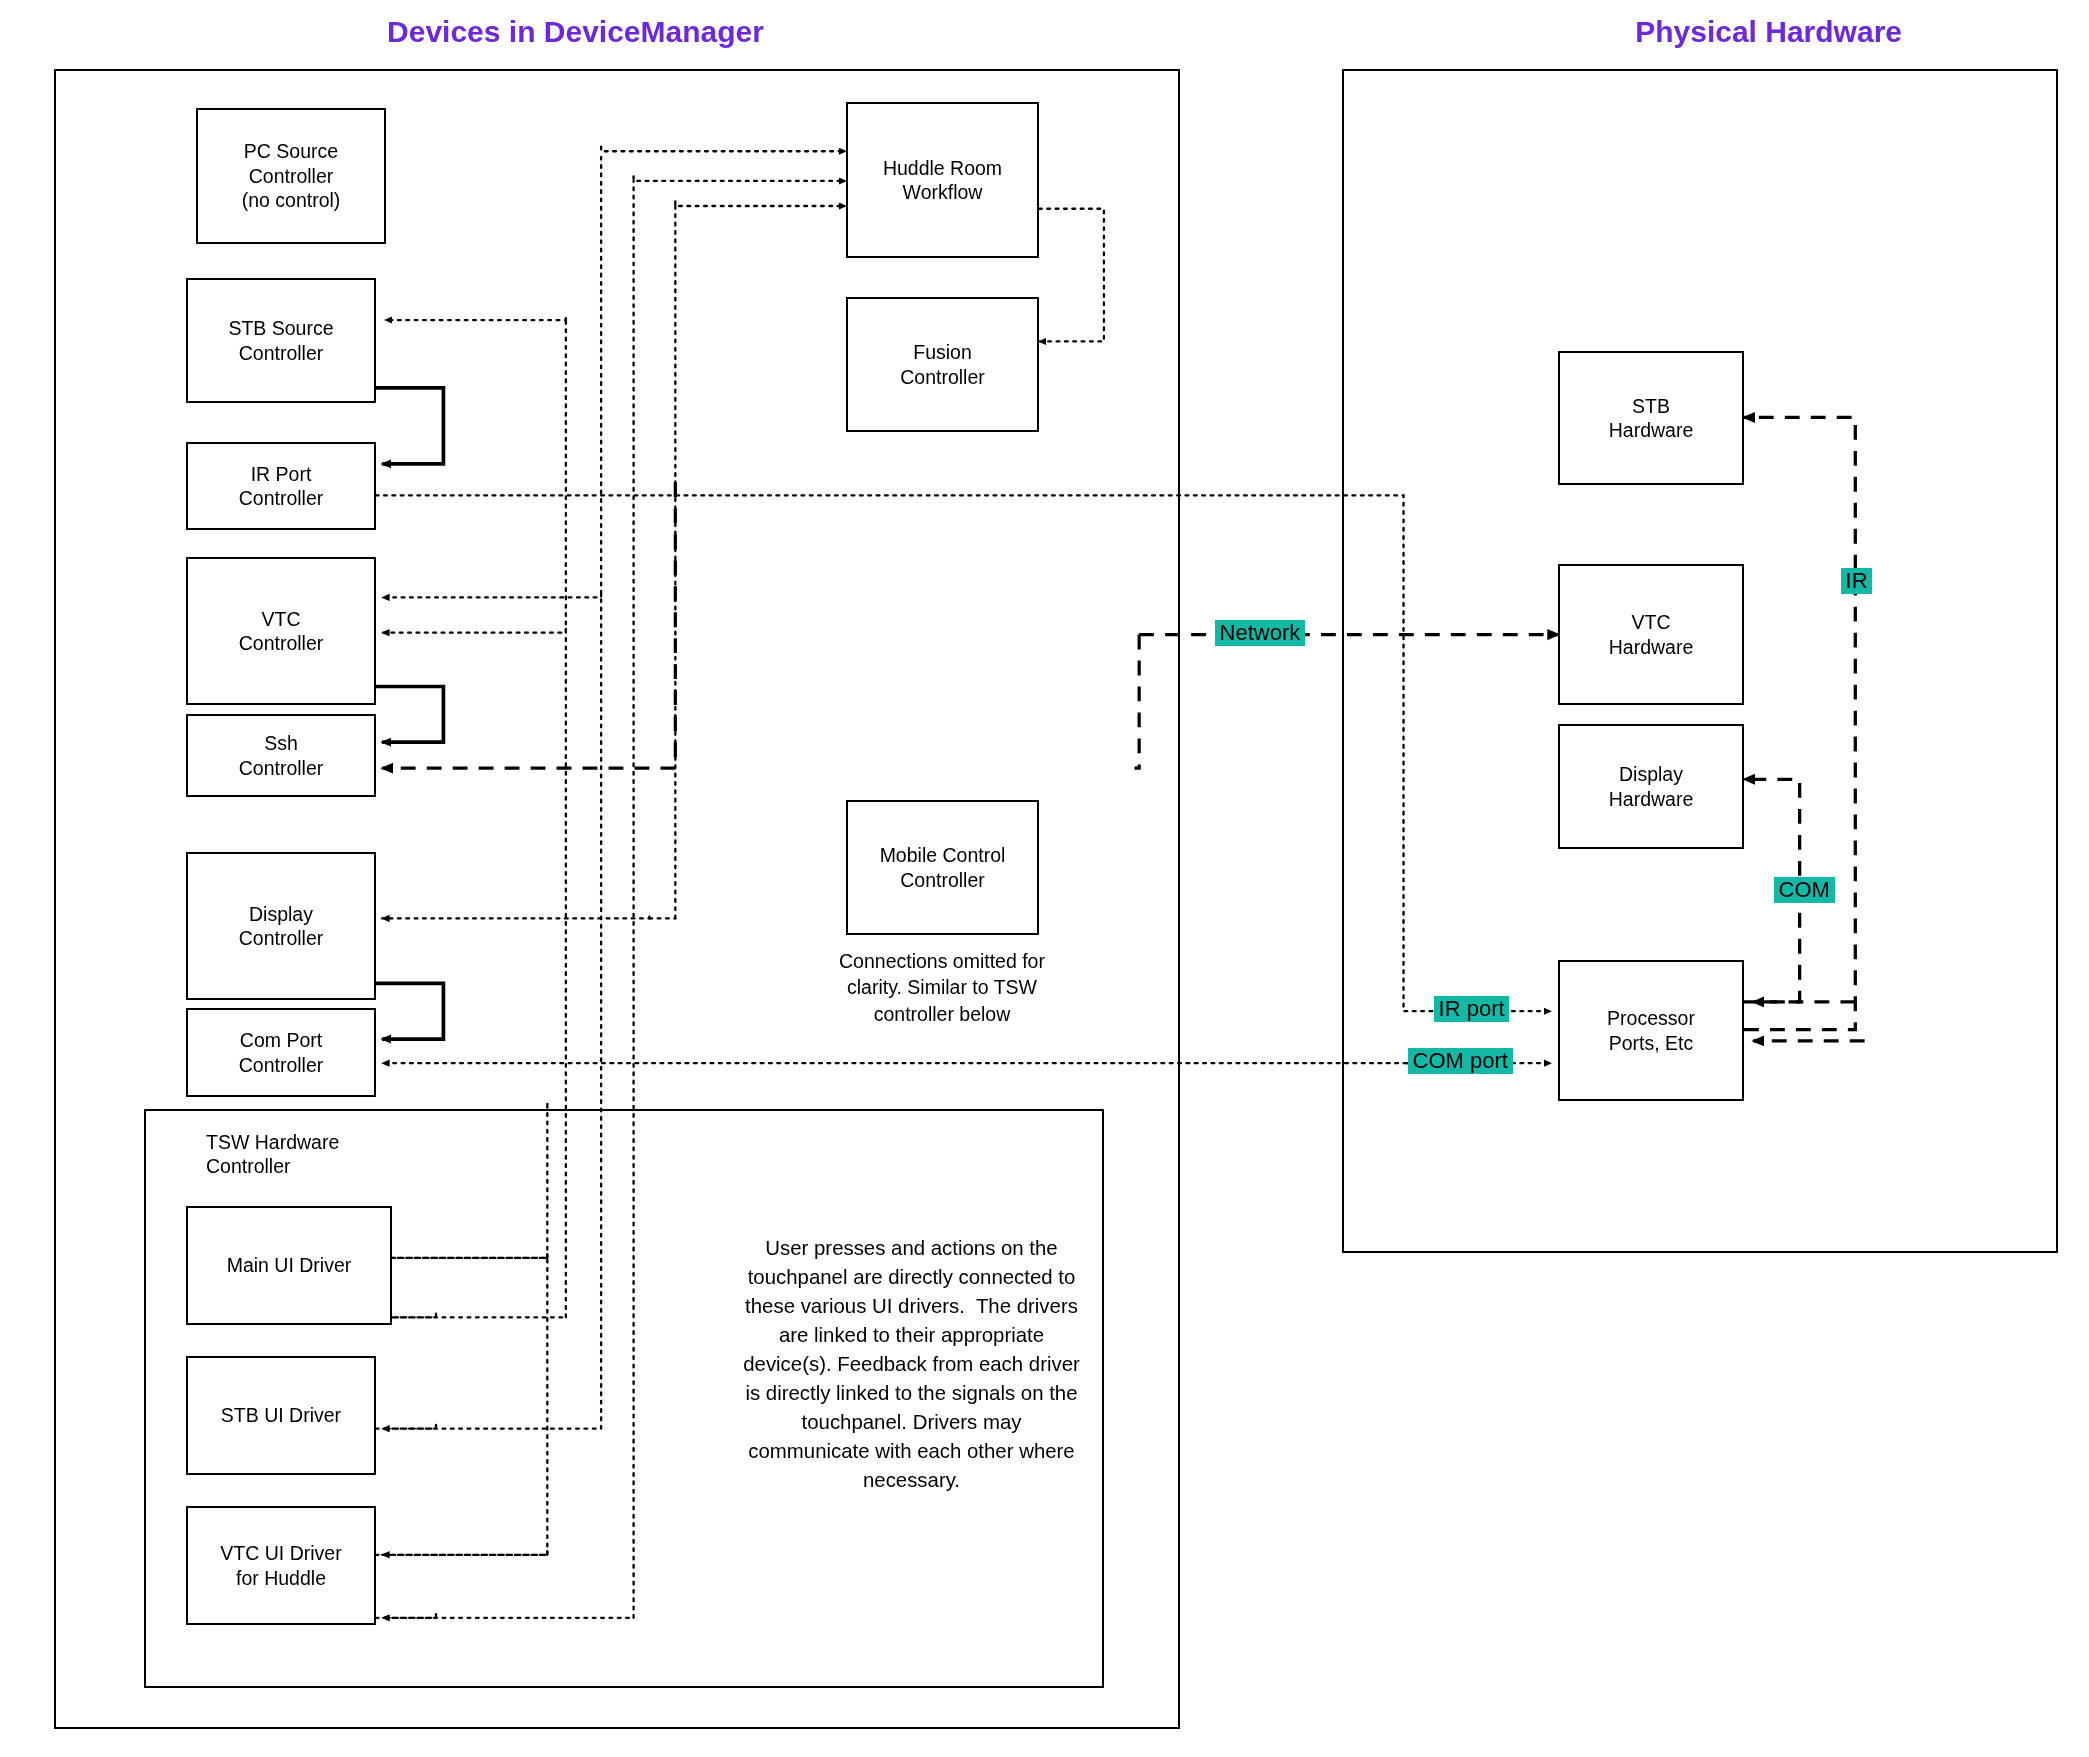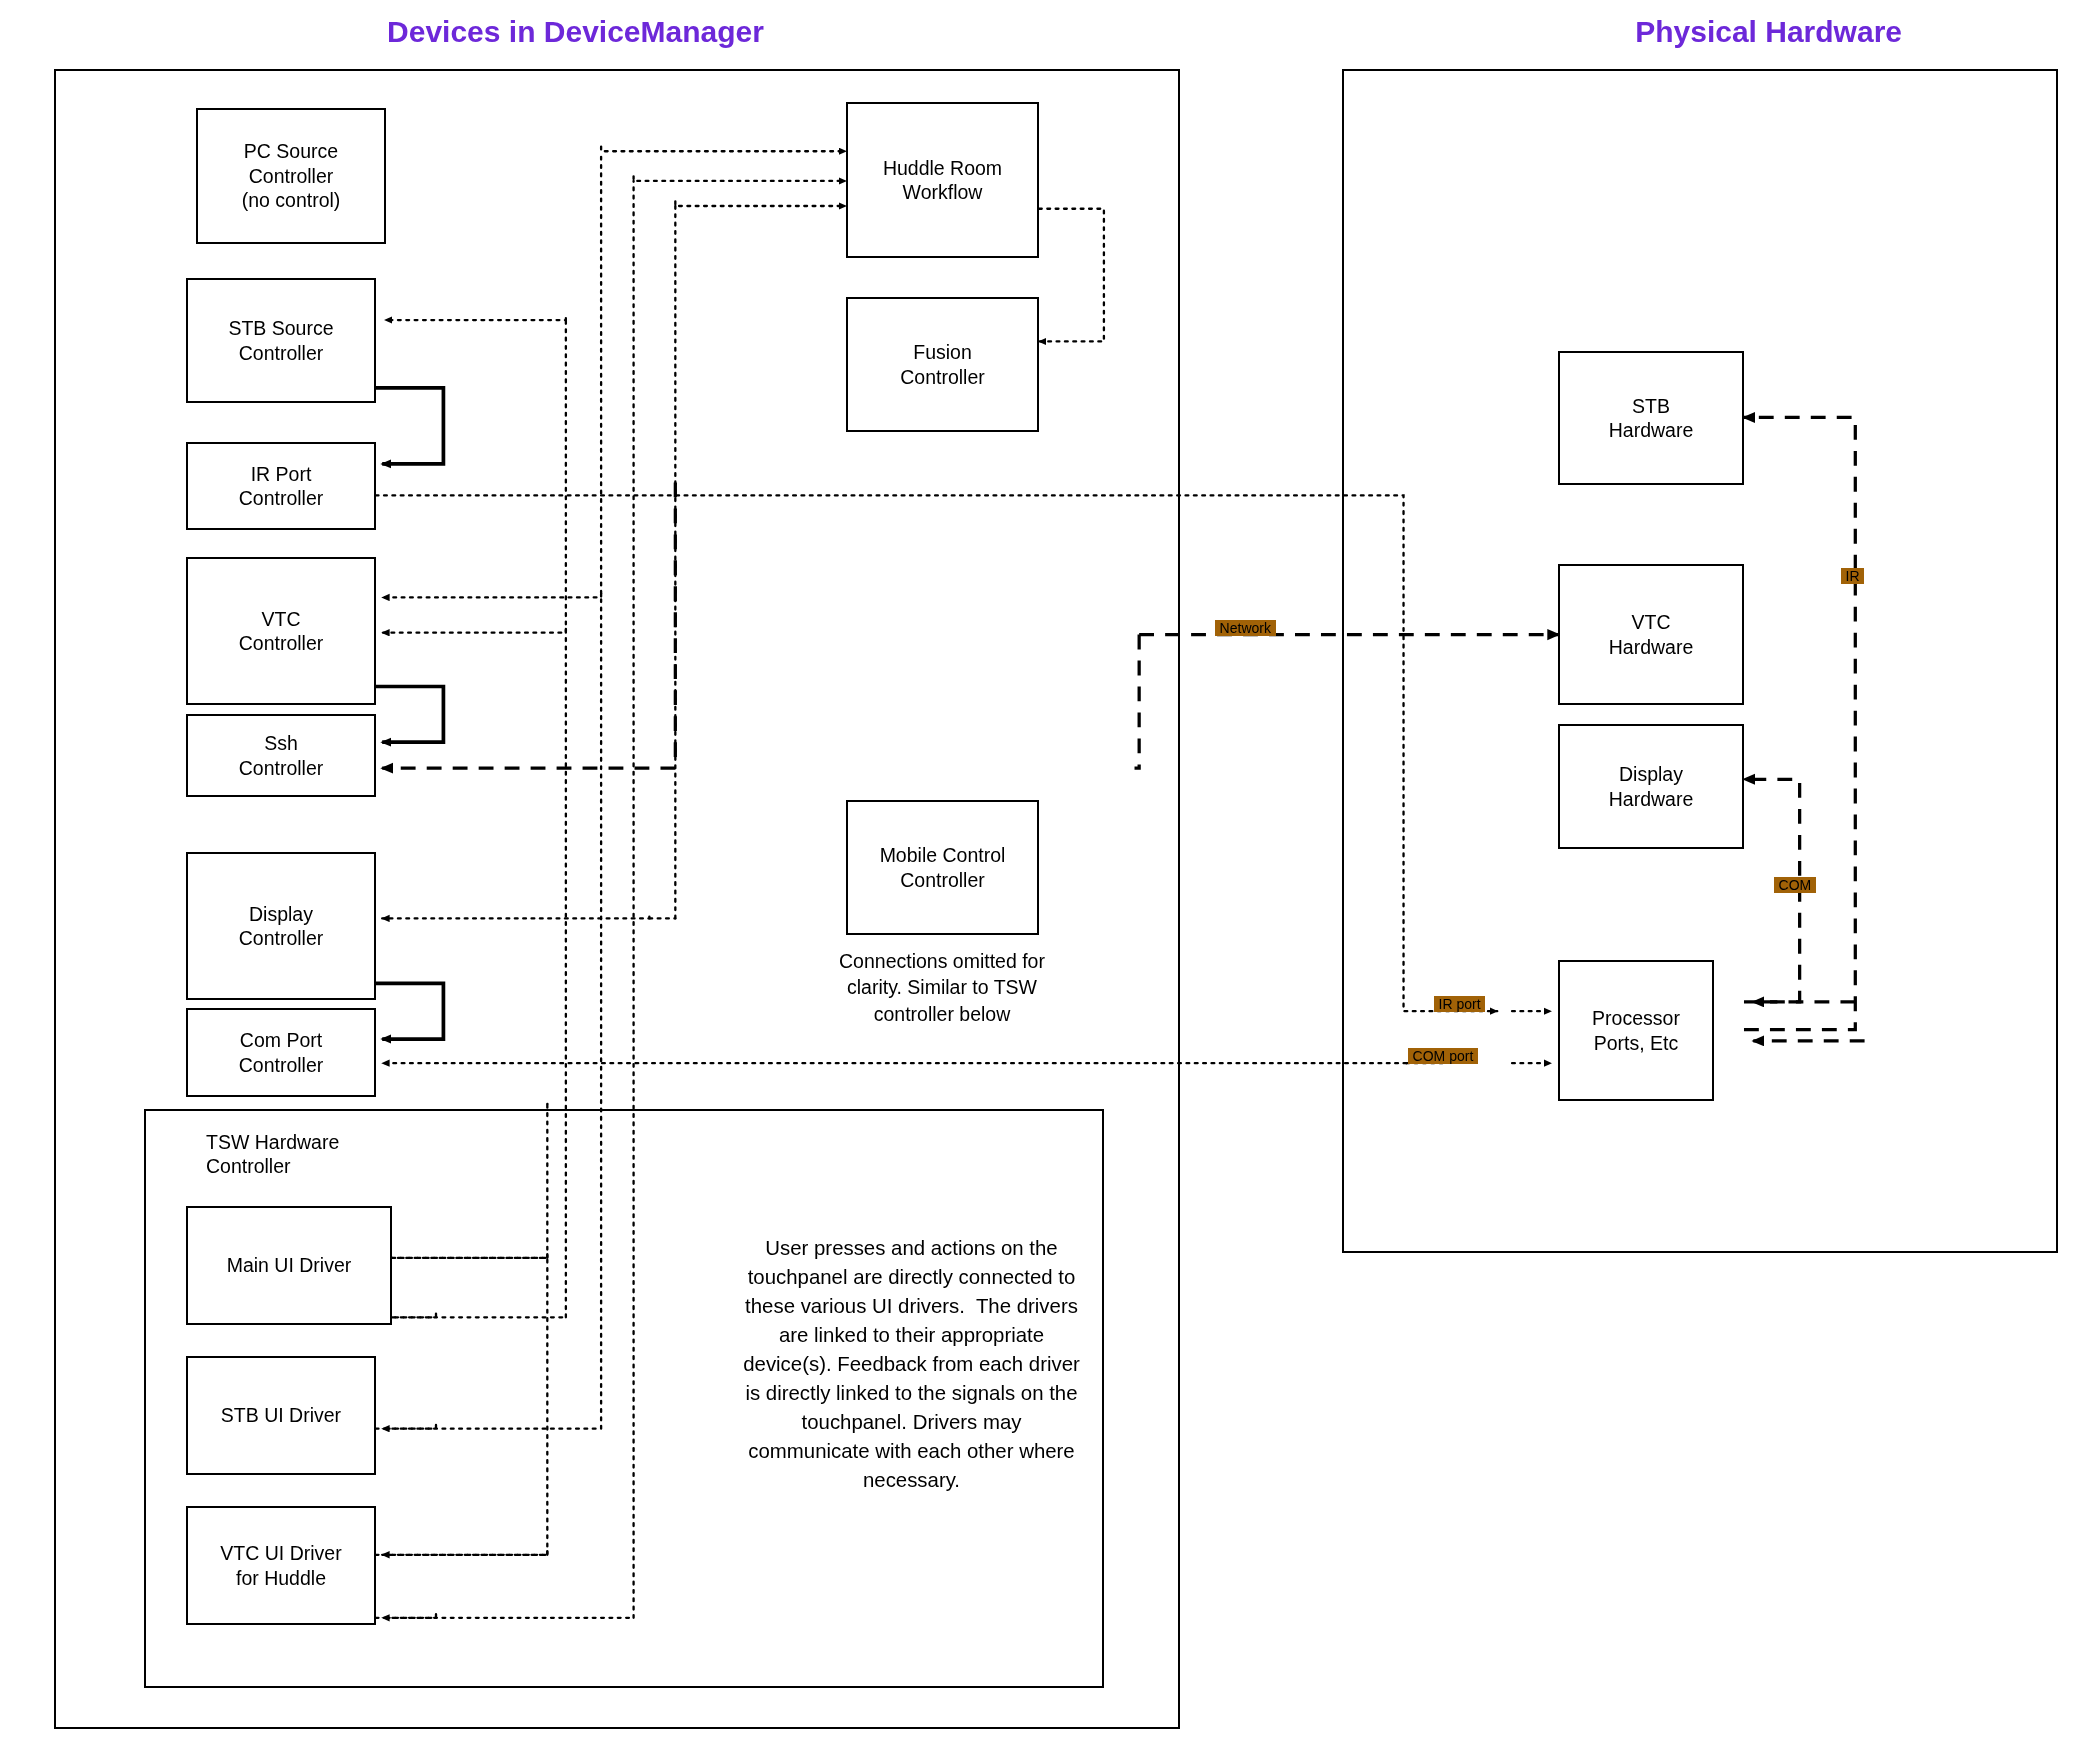--- a/index.html
+++ b/index.html
@@ -74,23 +74,23 @@
     position: absolute;
     font-size: 20.4px;
     line-height: 1.42;
     color: #000;
     text-align: center;
     z-index: 6;
     margin-left: 40px;
   }
   .edge-label {
     position: absolute;
-    font-size: 14px;
-    color: #000;
-    background: #a16207;
+    font-size: 22px;
+    color: #000;
+    background: #14b8a6;
     padding: 0 4.6px;
     white-space: nowrap;
     z-index: 7;
   }
   svg.wires {
     position: absolute;
     left: 0; top: 0;
     width: 2090px;
     height: 1758px;
     z-index: 3;
@@ -256,21 +256,21 @@
   </div>
 
   <div class="box" style="left:1558px; top:564px; width:186px; height:141px;">
     <span>VTC<br>Hardware</span>
   </div>
 
   <div class="box" style="left:1558px; top:724px; width:186px; height:125px;">
     <span>Display<br>Hardware</span>
   </div>
 
-  <div class="box" style="left:1558px; top:960px; width:156px; height:141px;">
+  <div class="box" style="left:1558px; top:960px; width:186px; height:141px;">
     <span>Processor<br>Ports, Etc</span>
   </div>
 
   <div class="edge-label" style="left:1215px; top:620px;">Network</div>
   <div class="edge-label" style="left:1841px; top:568px;">IR</div>
   <div class="edge-label" style="left:1774px; top:877px;">COM</div>
   <div class="edge-label" style="left:1434px; top:996px;">IR port</div>
   <div class="edge-label" style="left:1408px; top:1048px;">COM port</div>
 
 </div>

